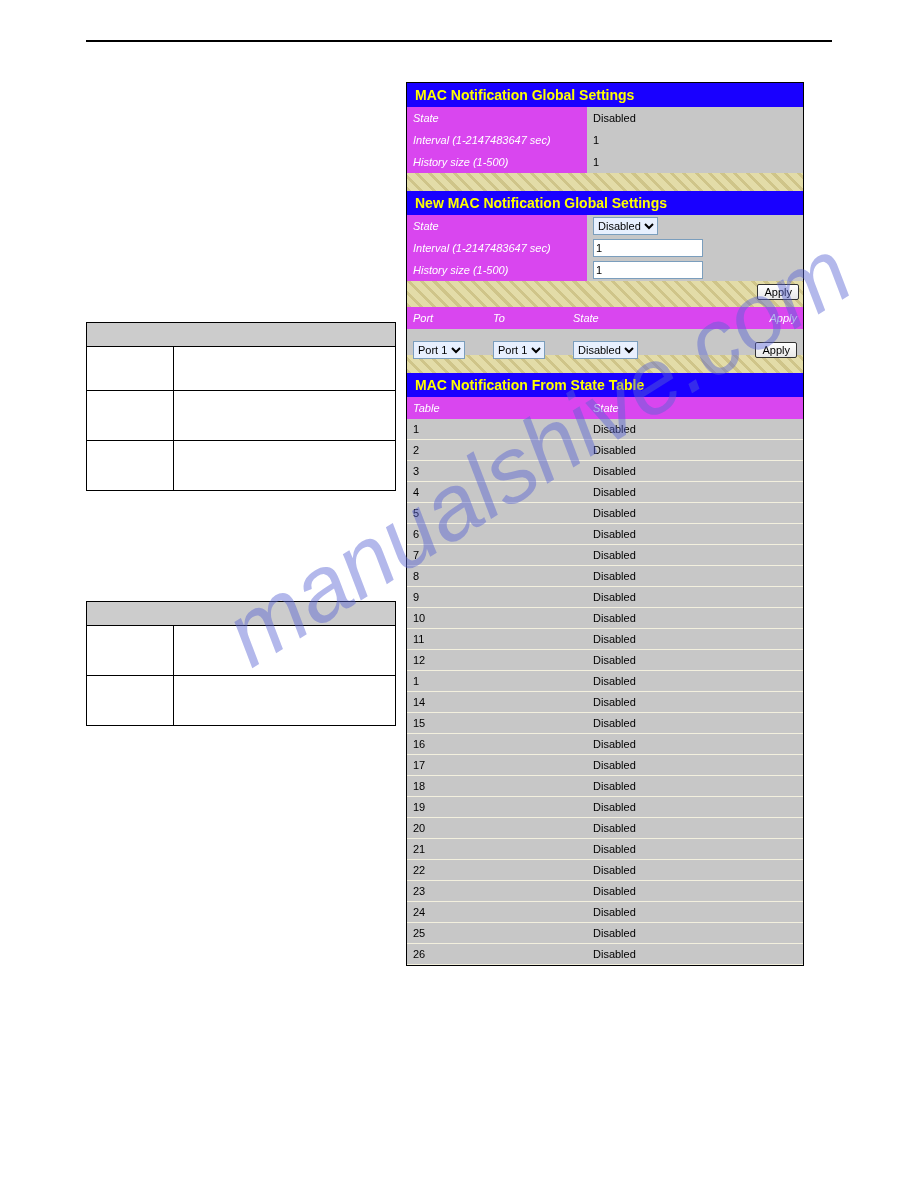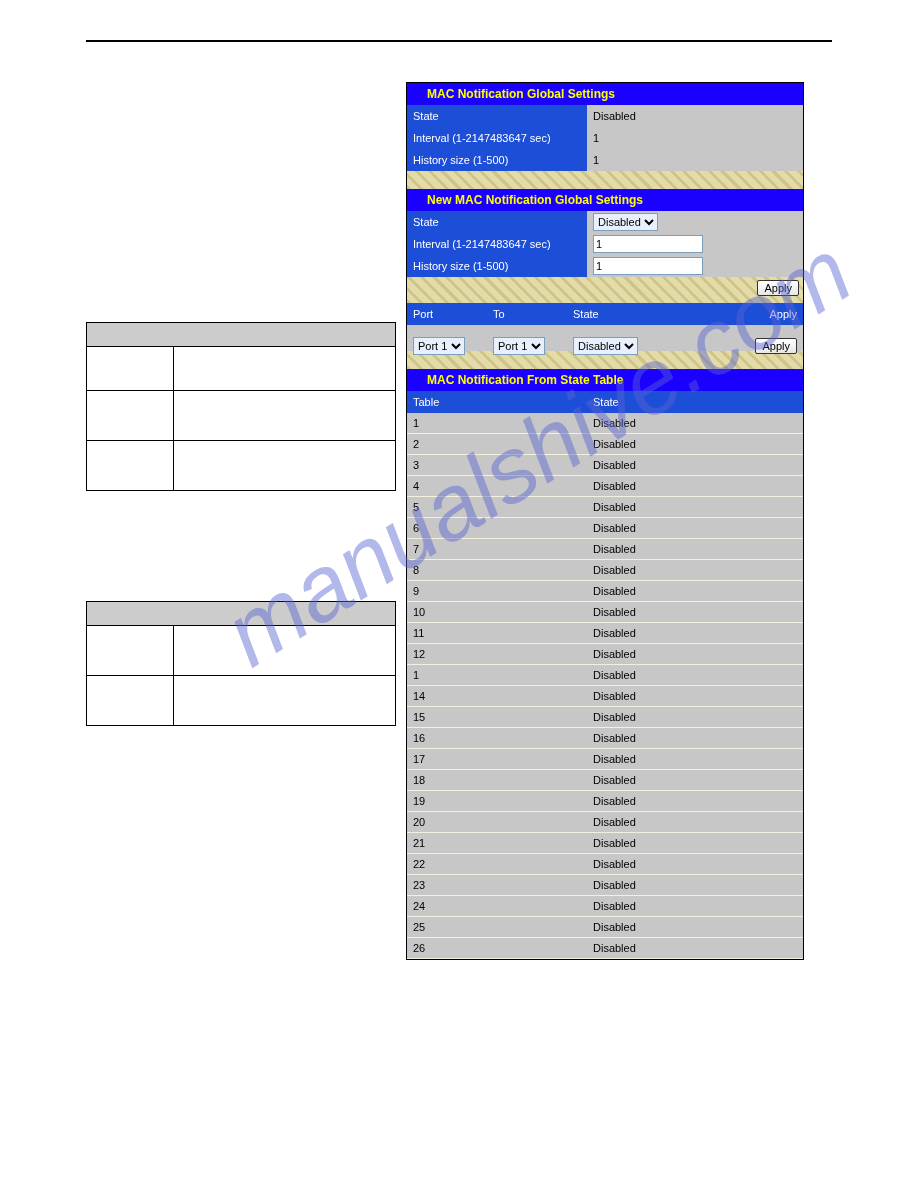--- a/index.html
+++ b/index.html
@@ -51,37 +51,37 @@
   .panel {
     border: 1px solid #000;
     width: 398px;
     font-family: Arial, sans-serif;
     font-size: 11px;
   }
   .blue-header {
     background: #1900ff;
     color: #ffff00;
     font-weight: bold;
-    padding: 4px 20px;
-    font-size: 12px;
+    padding: 4px 8px;
+    font-size: 14px;
   }
   .row {
     display: flex;
     height: 22px;
     line-height: 22px;
   }
   .row .label {
     flex: 0 0 180px;
     padding: 0 6px;
   }
   .row .value {
     flex: 1;
     padding: 0 6px;
   }
-  .black { background: #1d4ed8; color: #fff; }
+  .black { background: #d946ef; color: #fff; font-style: italic; }
   .grey  { background: #c7c7c7; color: #000; }
   .textured {
     height: 18px;
     background-color: #e3dca8;
     background-image:
       repeating-linear-gradient(45deg,
         rgba(170,153,80,0.35) 0, rgba(170,153,80,0.35) 3px,
         transparent 3px, transparent 9px);
   }
   .textured.with-btn {

